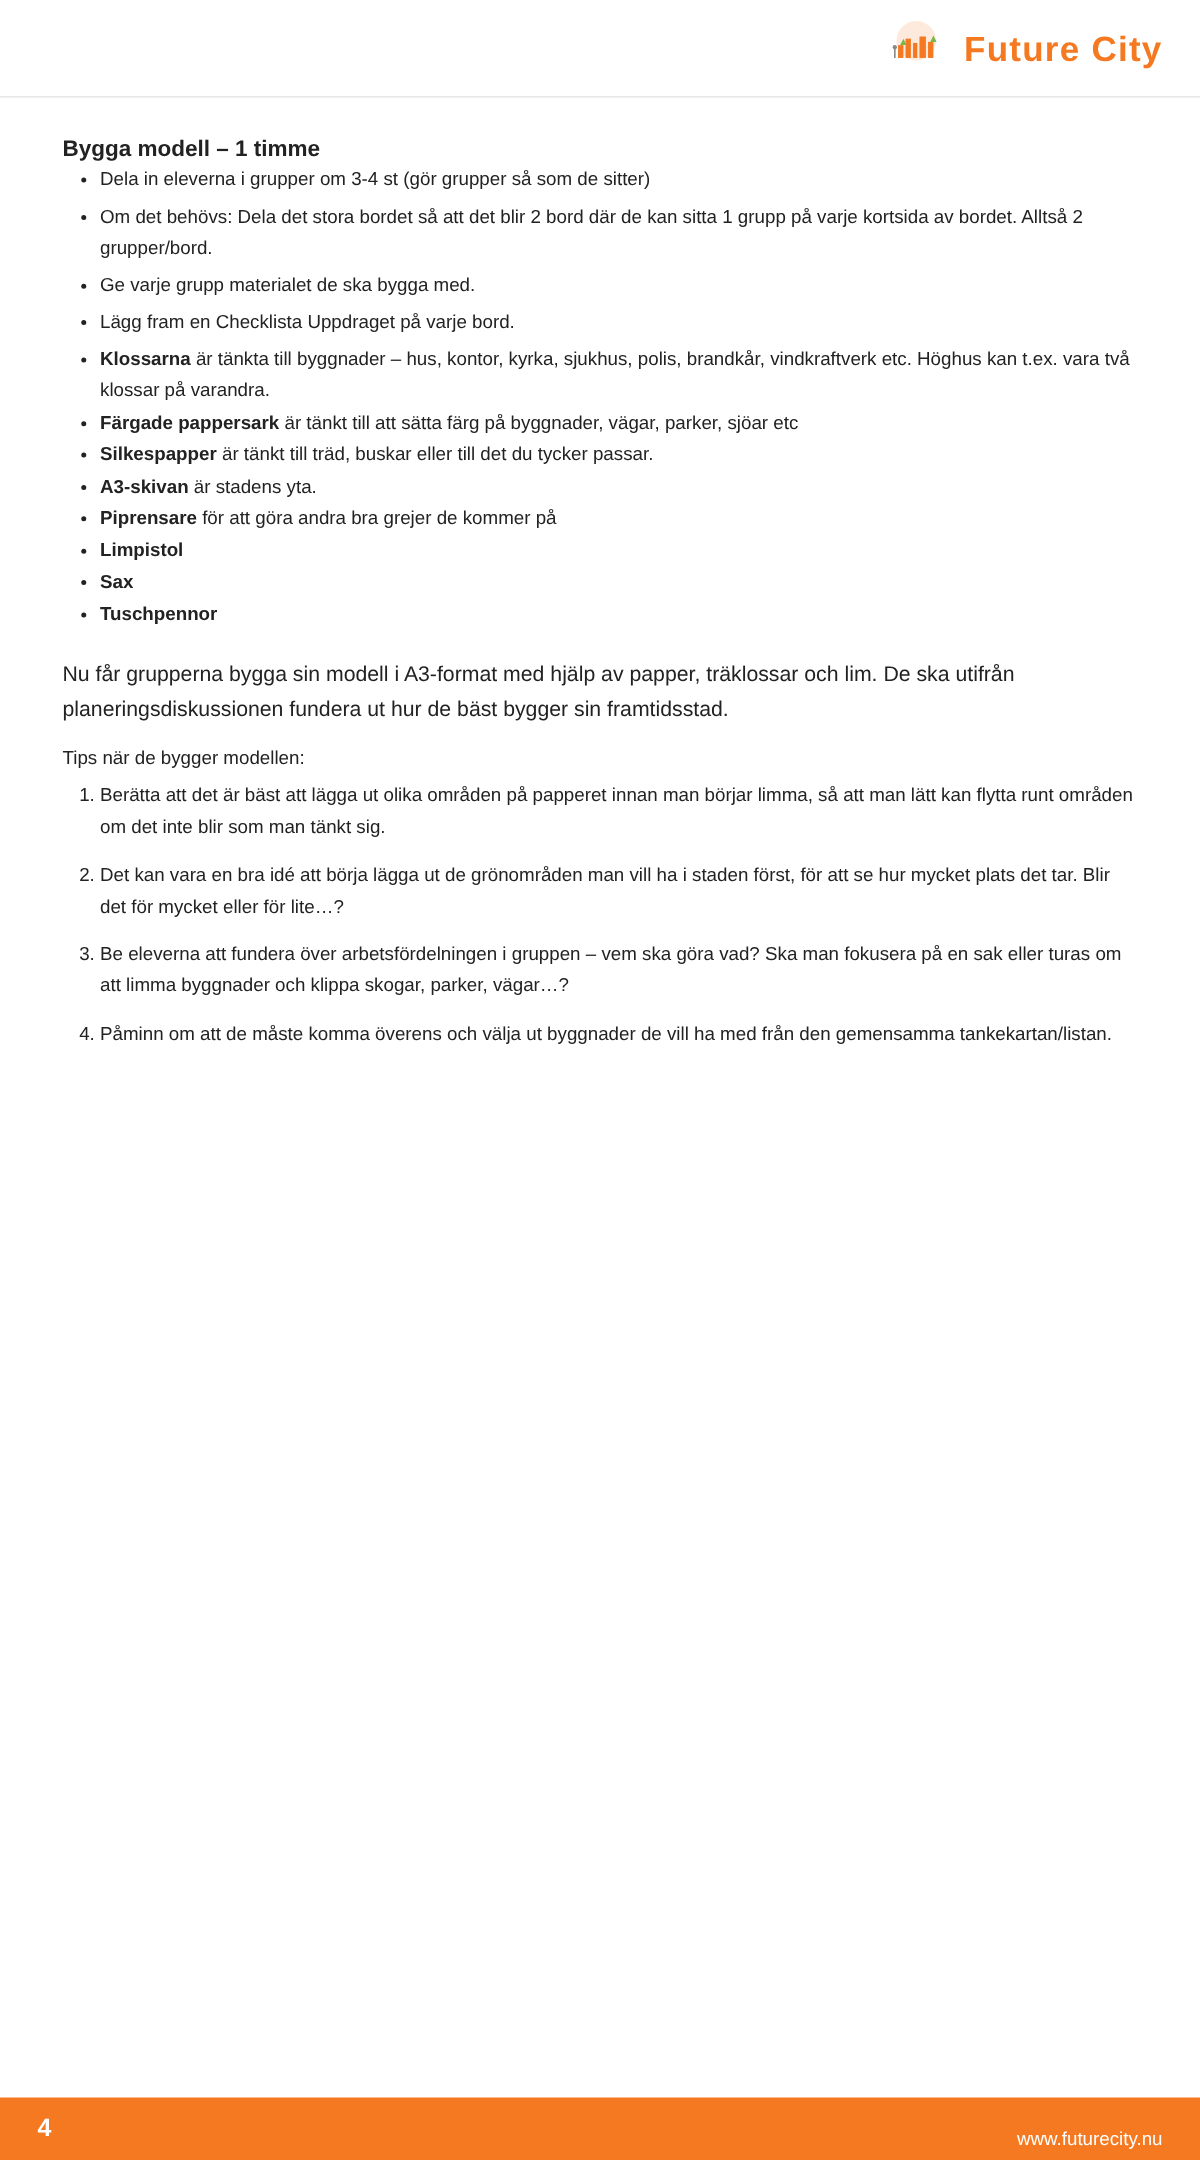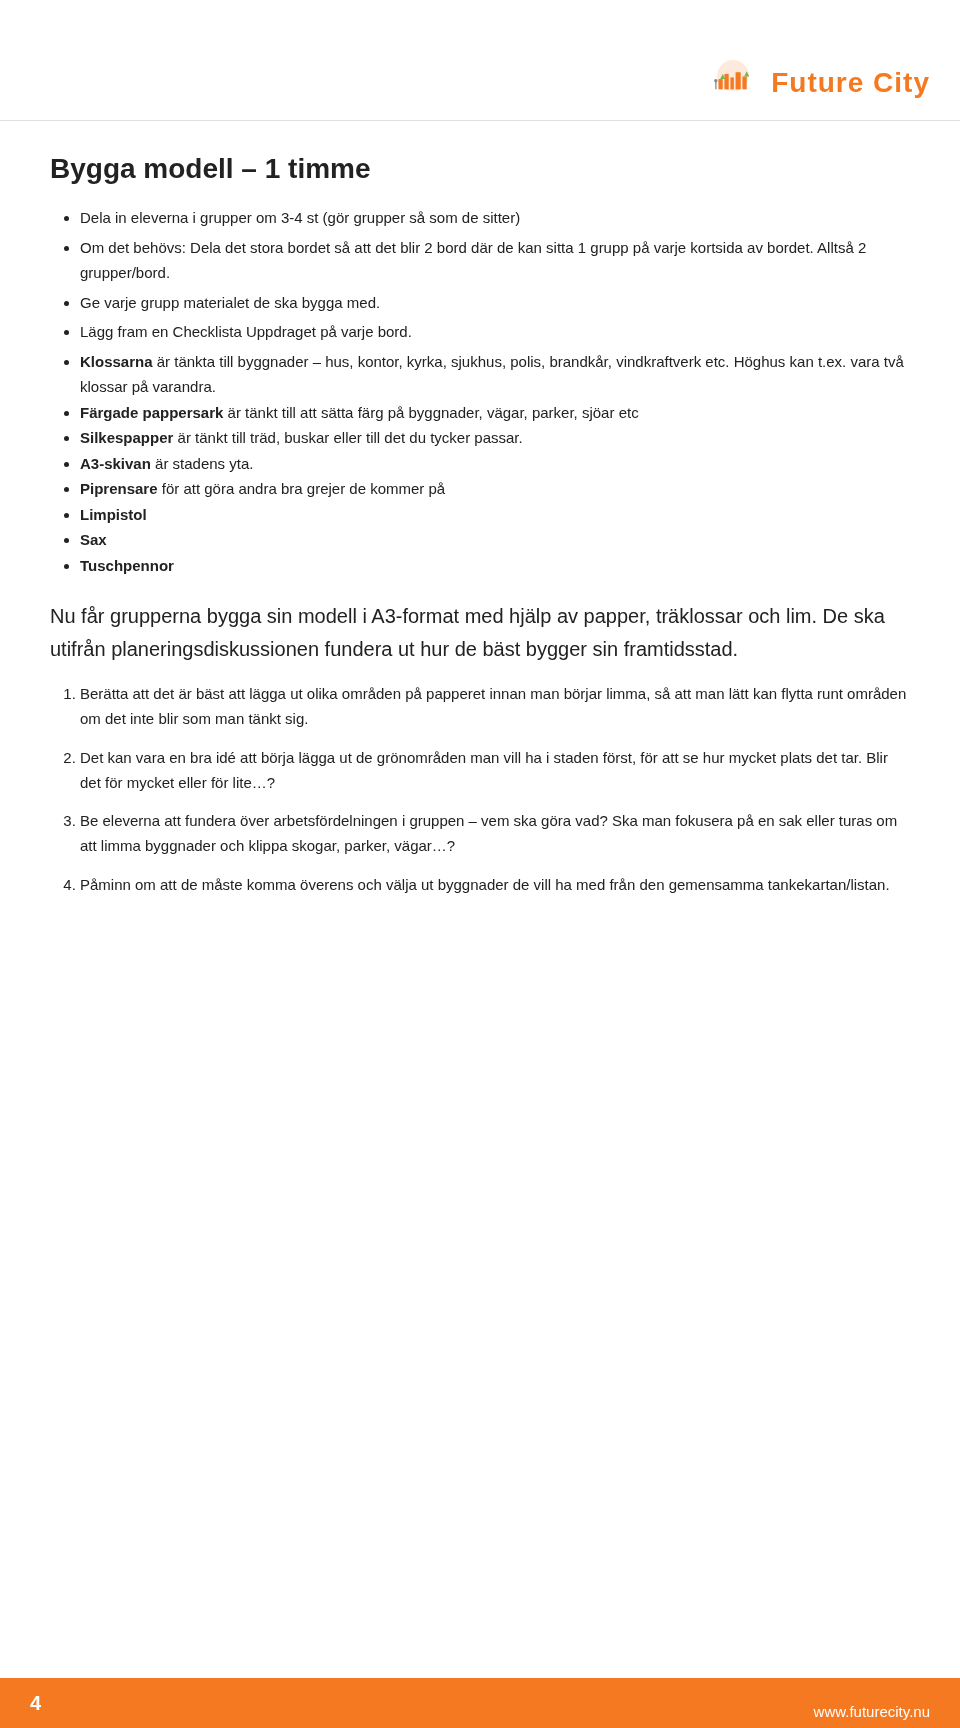--- a/index.html
+++ b/index.html
@@ -18,21 +18,20 @@
       position: relative;
     }
 
     
     .header {
       width: 100%;
       padding: 12px 30px 10px 43px;
       display: flex;
       justify-content: flex-end;
       border-bottom: 1px solid #e0e0e0;
-      margin-top: 43px;
     }
 
     .logo-area {
       display: flex;
       align-items: center;
       gap: 8px;
     }
 
     .logo-icon {
       width: 60px;
@@ -45,24 +44,23 @@
       color: #f47920;
       letter-spacing: 1px;
     }
 
     
     .content {
       padding: 30px 50px 80px 50px;
     }
 
     .page-title {
-      font-size: 28px;
-      font-weight: bold;
-      color: #222222;
-      margin-bottom: 18px;
+      font-size: 18px;
+      font-weight: bold;
+      color: #222222;
       line-height: 1.3;
     }
 
     .intro-text {
       font-size: 15px;
       line-height: 1.6;
       margin-bottom: 22px;
       color: #222222;
     }
 
@@ -102,21 +100,21 @@
       font-size: 15px;
       line-height: 1.7;
       color: #222222;
     }
 
     .materials-list li .bold {
       font-weight: bold;
     }
 
     .para {
-      font-size: 20px;
+      font-size: 17px;
       line-height: 1.65;
       margin-bottom: 16px;
       color: #222222;
     }
 
     .para .italic {
       font-style: italic;
     }
 
     .tips-heading {
@@ -227,20 +225,21 @@
       <span class="bold">Sax</span>
     </li>
     <li>
       <span class="bold">Tuschpennor</span>
     </li>
   </ul>
 
   <p class="para">Nu får grupperna bygga sin modell i A3-format med hjälp av papper, träklossar och lim. De ska utifrån planeringsdiskussionen fundera ut hur de bäst bygger sin framtidsstad.</p>
 
 
+  <p class="tips-heading">Tips när de bygger modellen:</p>
 
   <ol class="numbered-list">
     <li>Berätta att det är bäst att lägga ut olika områden på papperet innan man börjar limma, så att man lätt kan flytta runt områden om det inte blir som man tänkt sig.</li>
     <li>Det kan vara en bra idé att börja lägga ut de grönområden man vill ha i staden först, för att se hur mycket plats det tar. Blir det för mycket eller för lite…?</li>
     <li>Be eleverna att fundera över arbetsfördelningen i gruppen – vem ska göra vad? Ska man fokusera på en sak eller turas om att limma byggnader och klippa skogar, parker, vägar…?</li>
     <li>Påminn om att de måste komma överens och välja ut byggnader de vill ha med från den gemensamma tankekartan/listan.</li>
   </ol>
 
 </div>
 

